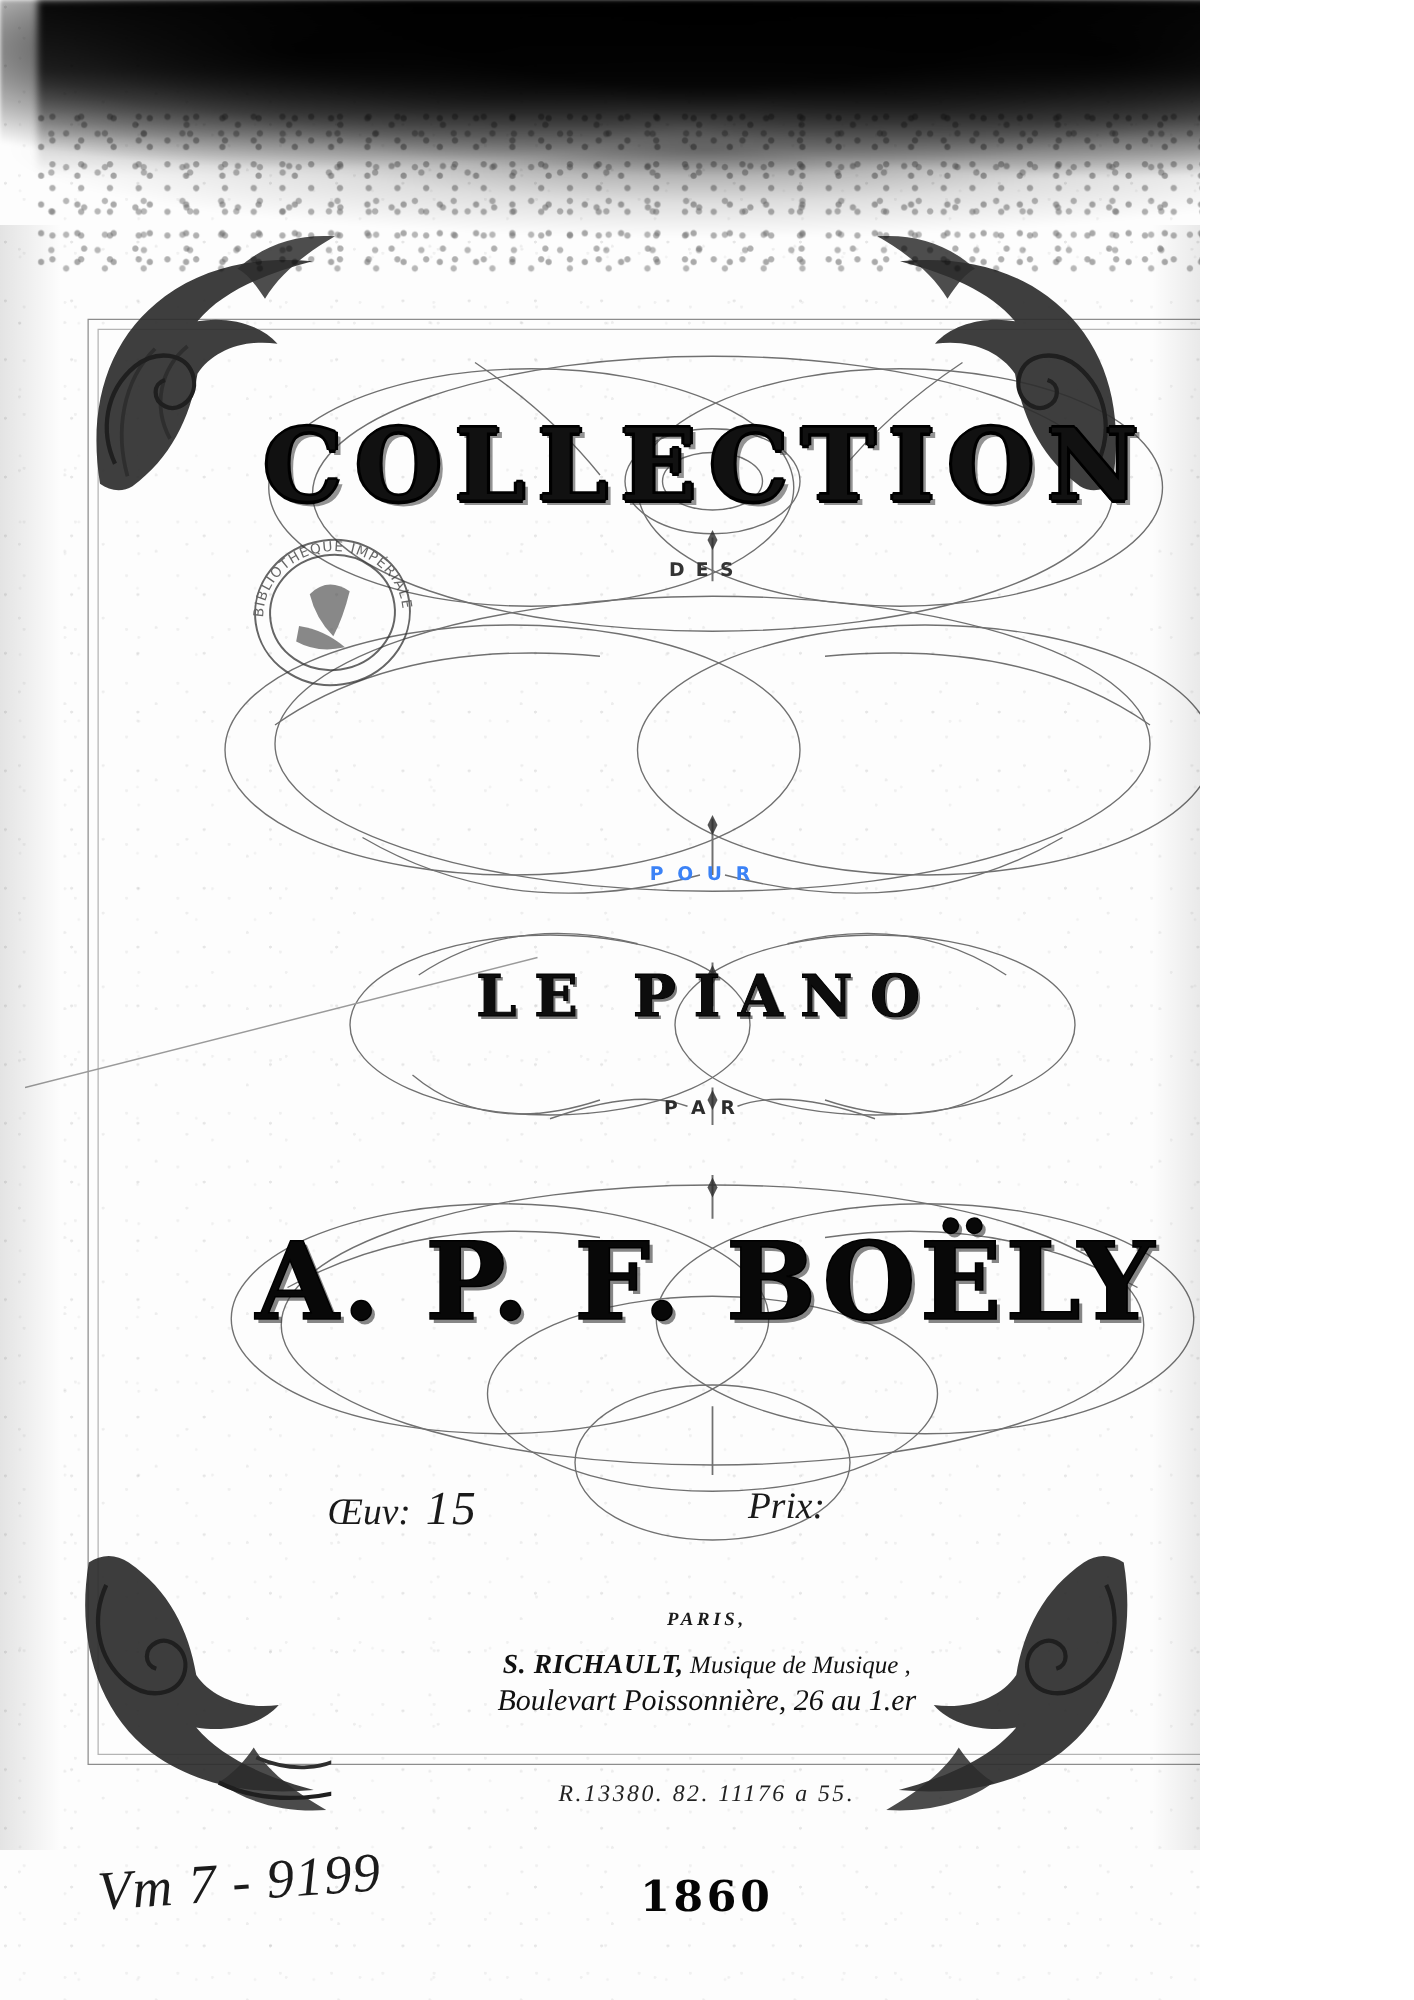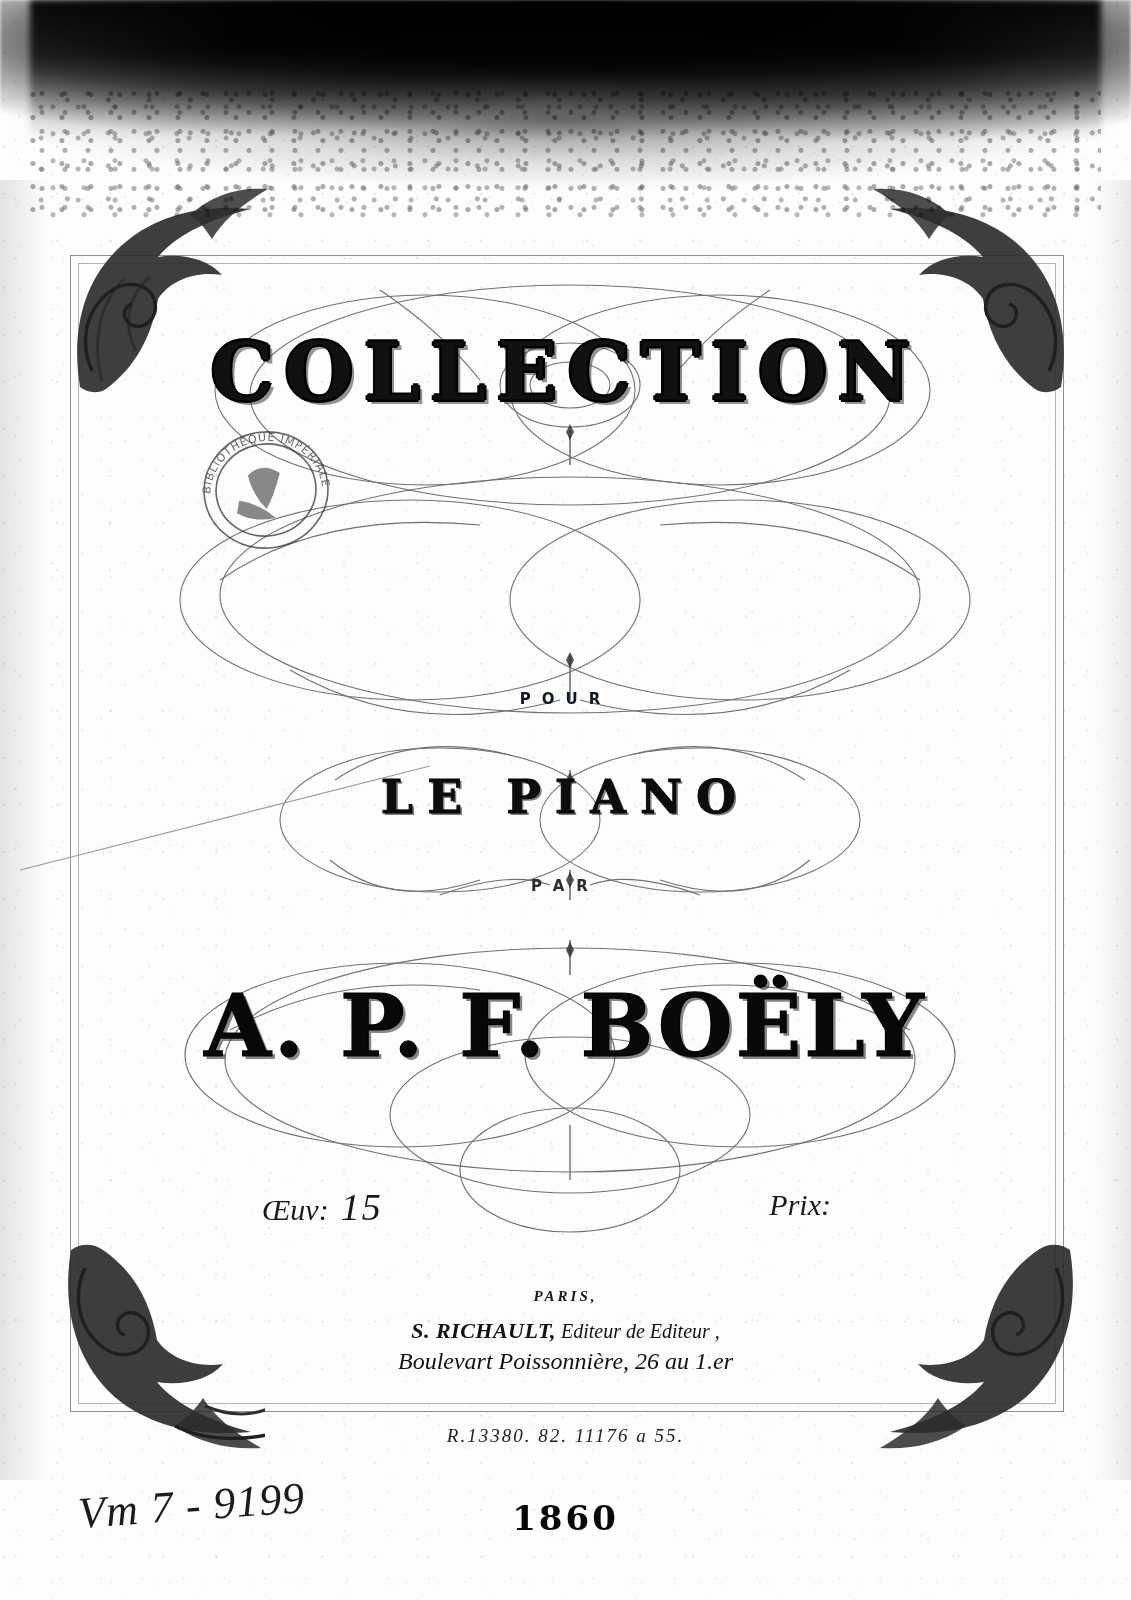--- a/index.html
+++ b/index.html
@@ -5,21 +5,21 @@
   html, body {
     margin: 0;
     padding: 0;
     background: #ffffff;
   }
   body {
     font-family: "Liberation Serif", serif;
   }
   #page {
     position: relative;
-    width: 1131px;
+    width: 960px;
     height: 1600px;
     background: #fdfdfd;
     overflow: hidden;
   }
 
   
   .speckle {
     position: absolute;
     inset: 0;
     pointer-events: none;
@@ -138,21 +138,21 @@
     color: #0b0b0b;
     font-style: normal;
     text-shadow: 1px 1px 0 #000, 2px 2px 2px rgba(0,0,0,0.35);
   }
   .t-pour {
     top: 690px;
     font-family: "DejaVu Sans", sans-serif;
     font-weight: bold;
     font-size: 15px;
     letter-spacing: 11px;
-    color: #0f172a;
+    color: #3b82f6;
   }
   .t-lepiano {
     top: 770px;
     font-family: "DejaVu Serif", serif;
     font-weight: bold;
     font-size: 46px;
     letter-spacing: 14px;
     color: #0d0d0d;
     text-shadow: 2px 2px 0 rgba(40,40,40,0.6);
     text-align: center;
@@ -400,34 +400,35 @@
         <path d="M16 20 C6 80 22 138 66 172 C104 200 150 206 196 202 C158 192 122 176 102 152 C128 156 154 150 168 134 C140 138 114 128 102 110 C96 74 80 42 48 20 C38 13 26 13 16 20 Z" opacity="0.92"></path>
         <path d="M120 196 C146 214 176 220 206 218 C182 204 160 188 148 168 C140 180 130 190 120 196 Z" opacity="0.85"></path>
       </g>
       <g fill="none" stroke="#1f1f1f" stroke-width="3.4">
         <path d="M30 38 C18 64 22 96 46 116 C64 130 86 126 92 110 C98 92 82 78 70 84 C60 89 60 102 70 105"></path>
       </g>
     </svg>
   </div>
 
   <div class="line t-collection">COLLECTION</div>
+  <div class="line t-des">DES</div>
   <div class="line t-pour">POUR</div>
   <div class="line t-lepiano">LE PIANO</div>
   <div class="line t-par">PAR</div>
   <div class="line t-author">A. P. F. BOËLY</div>
 
   <div class="t-oeuv-no">
     <span>Œuv:</span><span class="num">15</span>
   </div>
   <div class="t-prix">Prix:</div>
 
   <div class="line t-paris">PARIS,</div>
   <div class="line t-publisher">
     <span class="bold">S. RICHAULT,</span>
-    <span>Editeur de Editeur ,</span>
+    <span>Musique de Musique ,</span>
   </div>
   <div class="line t-address">Boulevart Poissonnière, 26 au 1.er</div>
   <div class="line t-plate">R.13380. 82. 11176 a 55.</div>
   <div class="line t-year">1860</div>
 
   <div class="shelfmark">Vm 7 - 9199</div>
 
   <div class="stamp">
     <svg viewBox="0 0 148 130">
       <g fill="none" stroke="#333" stroke-width="1.6">

